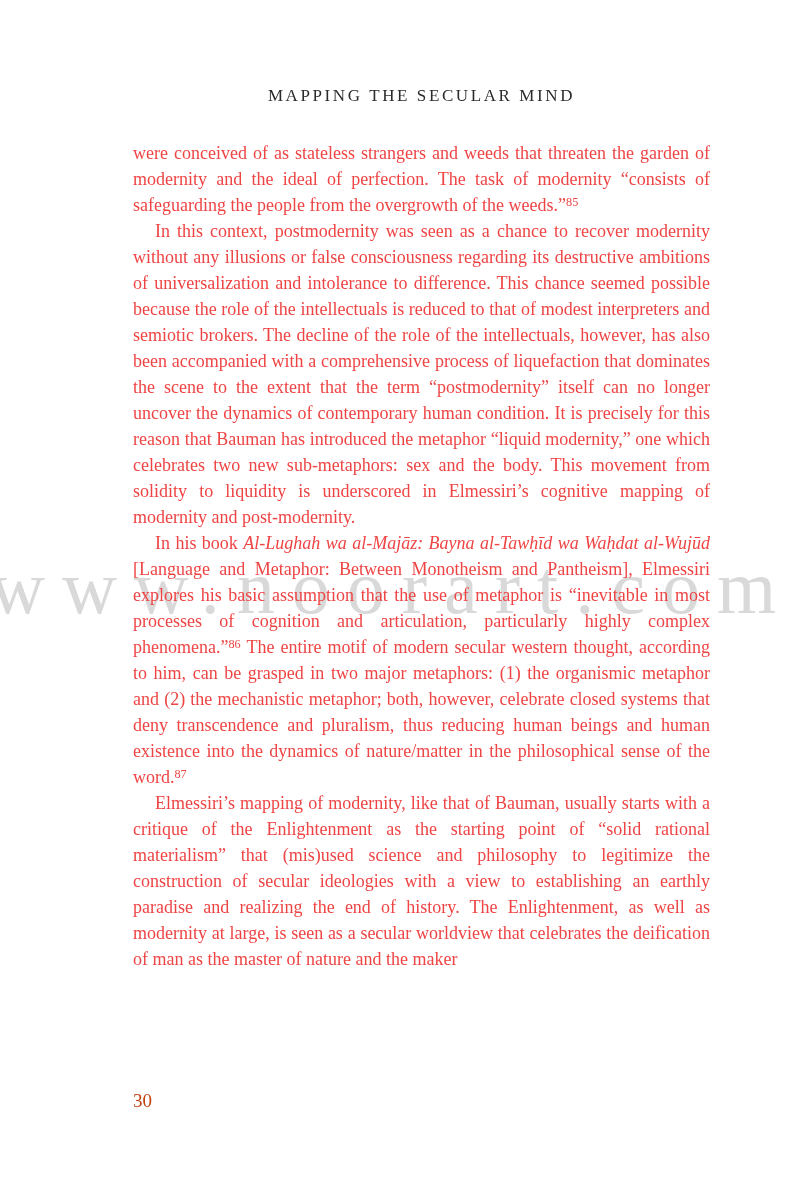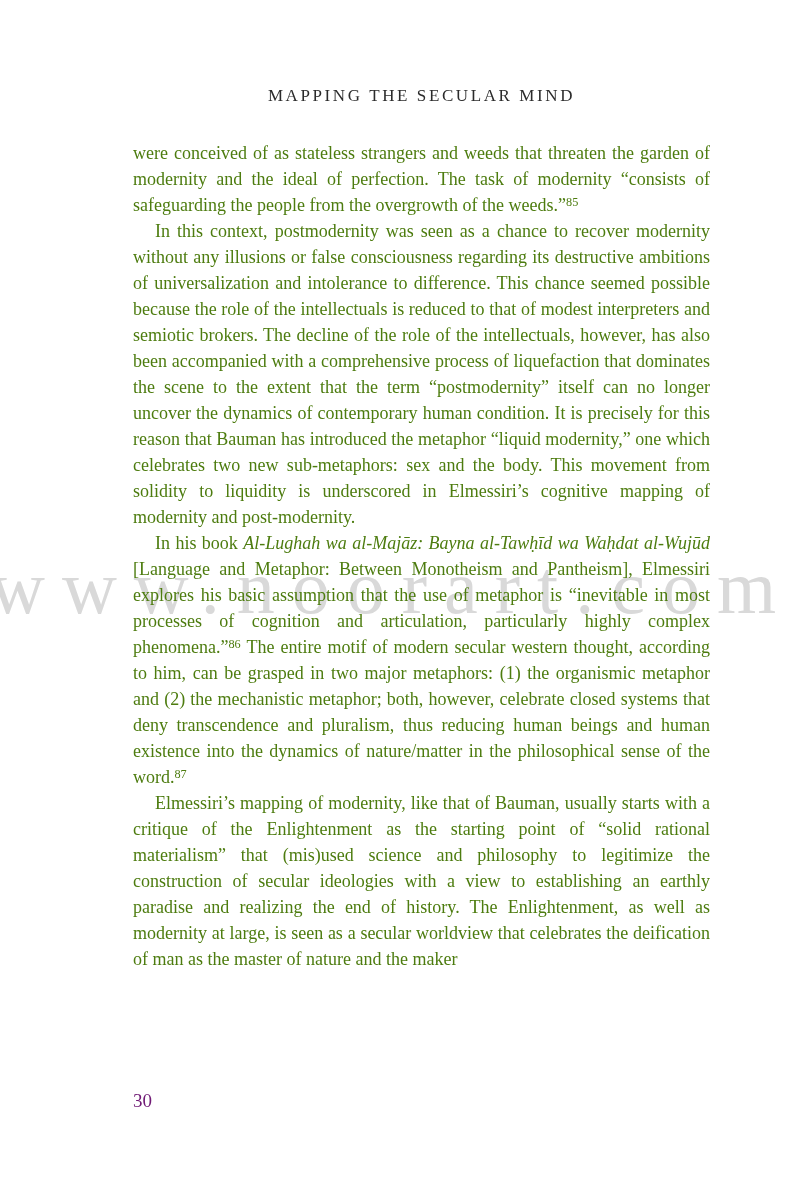--- a/index.html
+++ b/index.html
@@ -46,41 +46,41 @@
     left: 133px;
     width: 577px;
     z-index: 2;
   }
 
   p.para {
     margin: 0;
     font-size: 18px;
     line-height: 26px;
     text-align: justify;
-    color: #4d7c0f;
+    color: #ef4444;
   }
   p.para.indent { text-indent: 22px; }
 
   p.para em { font-style: italic; margin-top: 23px; }
 
   p.para sup {
     font-size: 0.68em;
     line-height: 0;
     position: relative;
     top: -0.42em;
     vertical-align: baseline;
   }
 
   .folio {
     position: absolute;
     top: 1090px;
     left: 133px;
     font-size: 19px;
     z-index: 2;
-    color: #701a75;
+    color: #c2410c;
   }
 </style>
 </head>
 <body>
 
 <div class="page">
   <div class="running-head">MAPPING THE SECULAR MIND</div>
 
   <div class="watermark">www.noorart.com</div>
 

